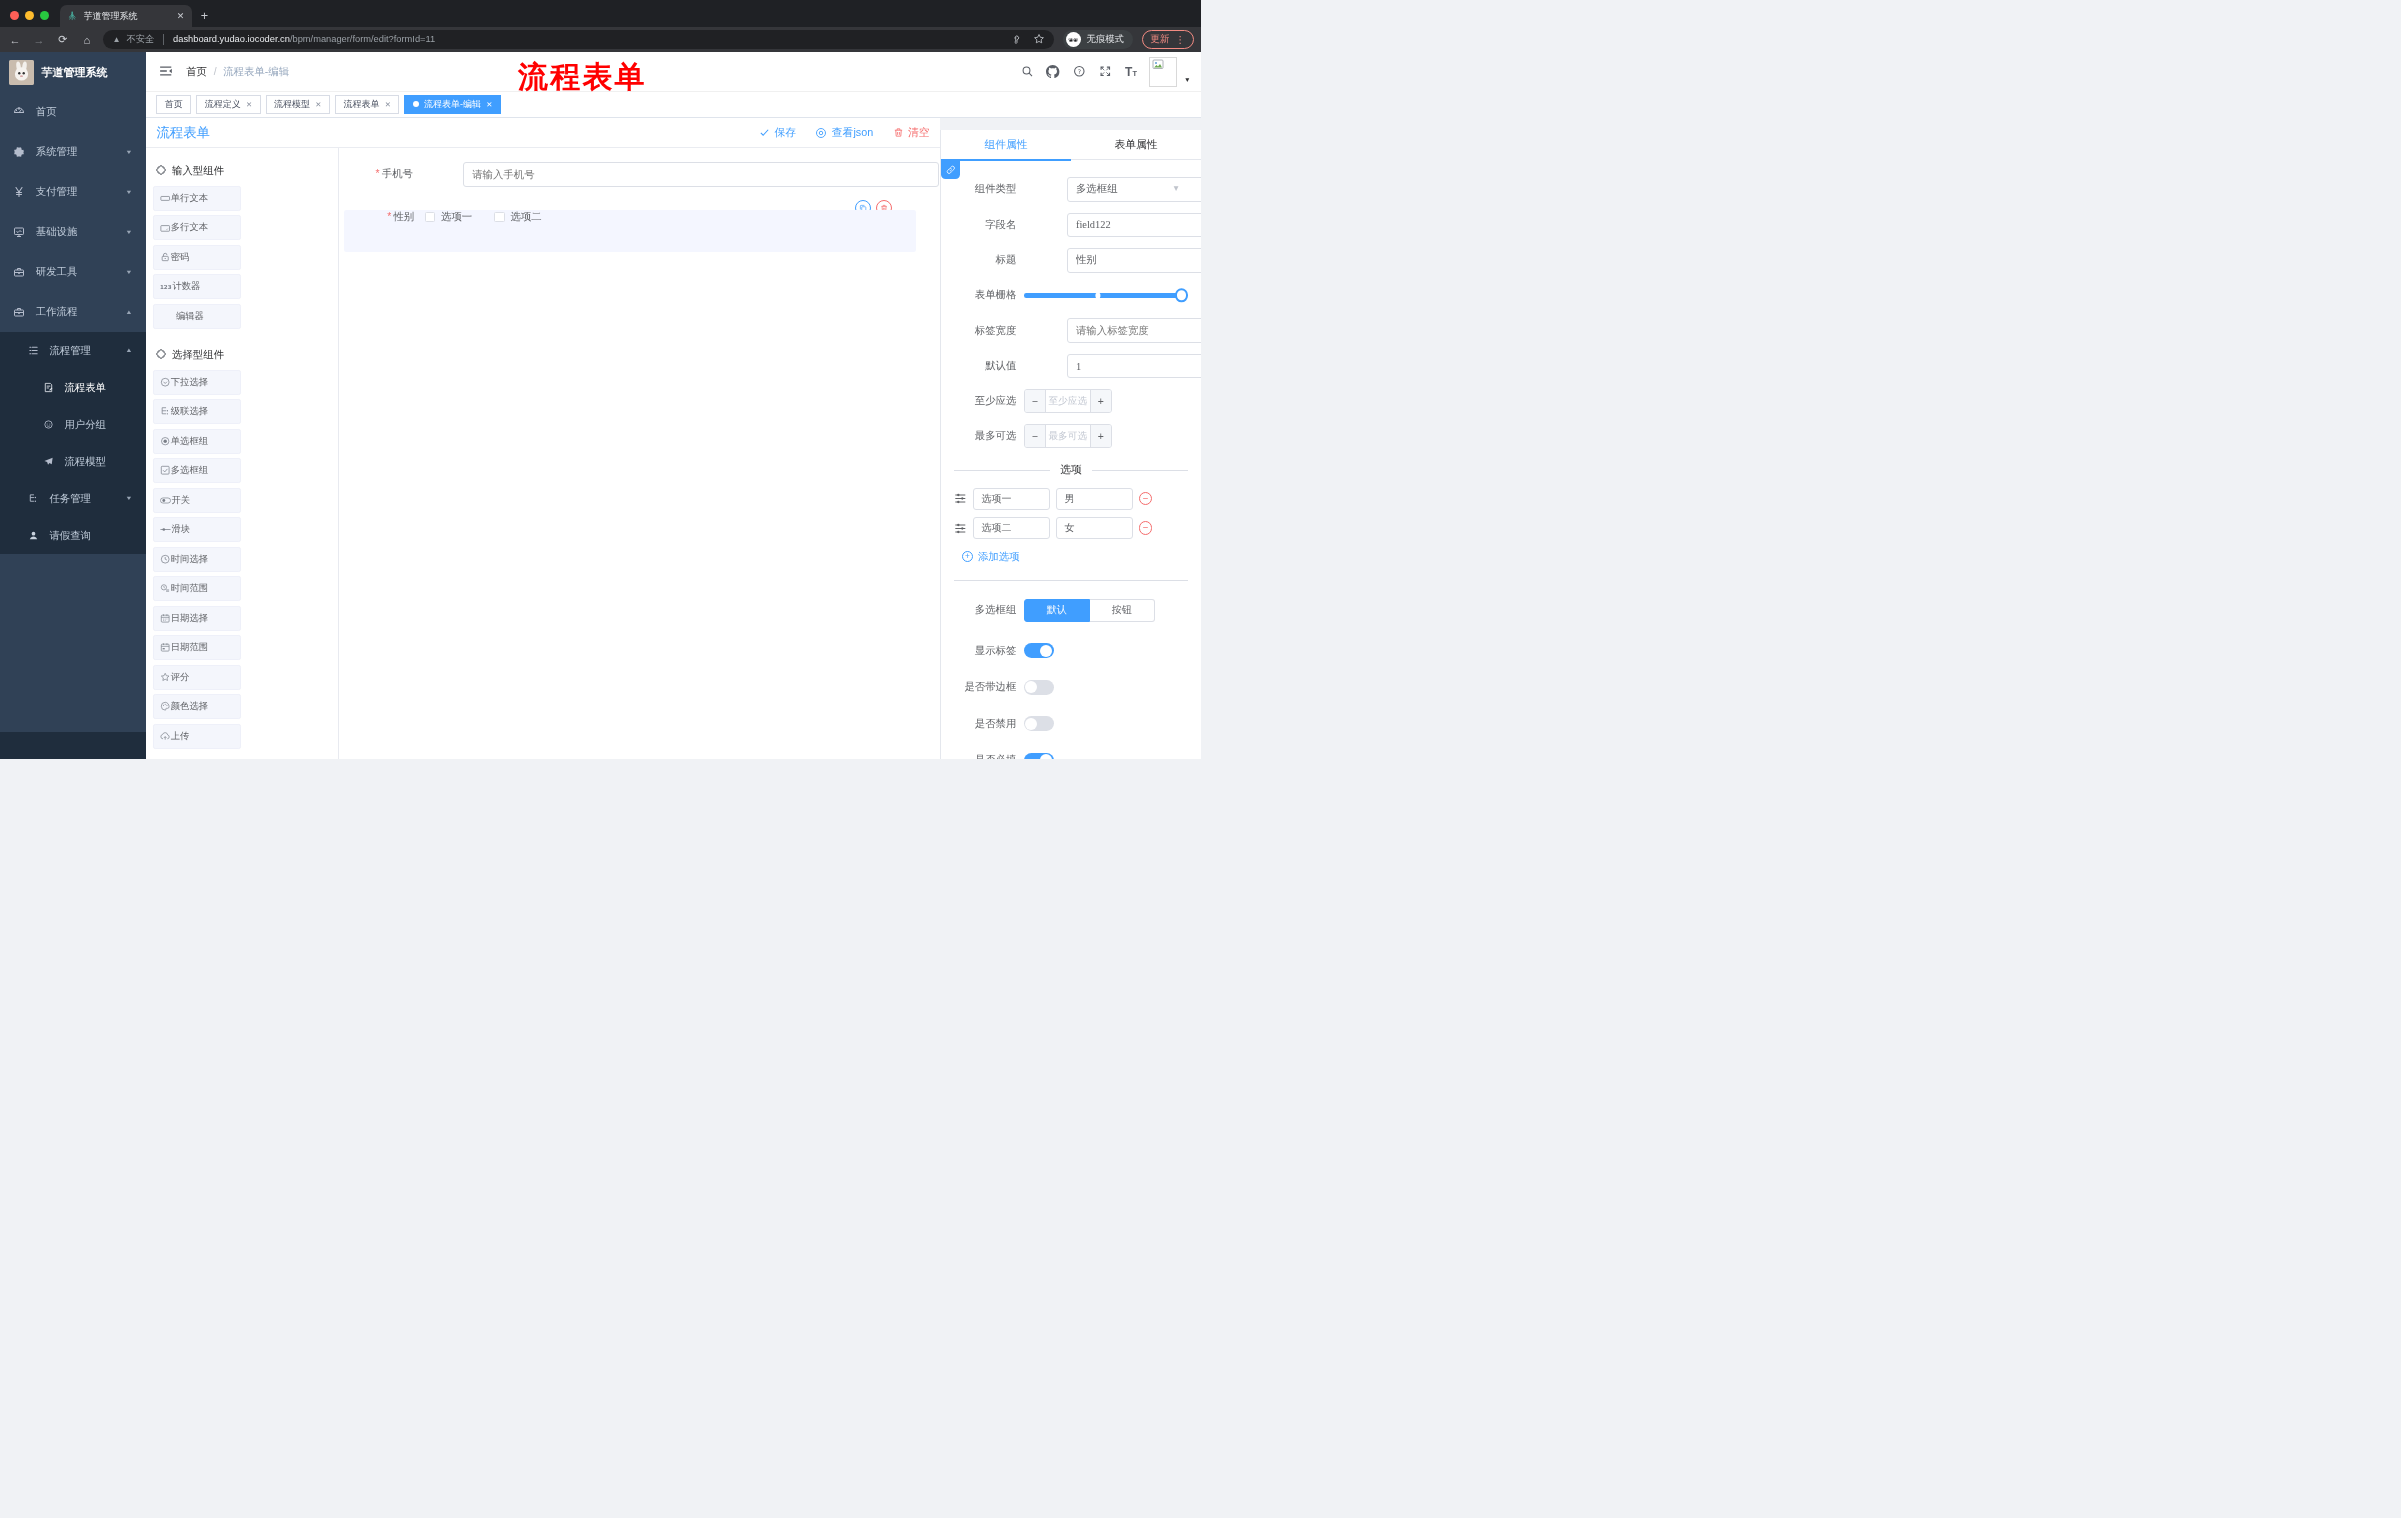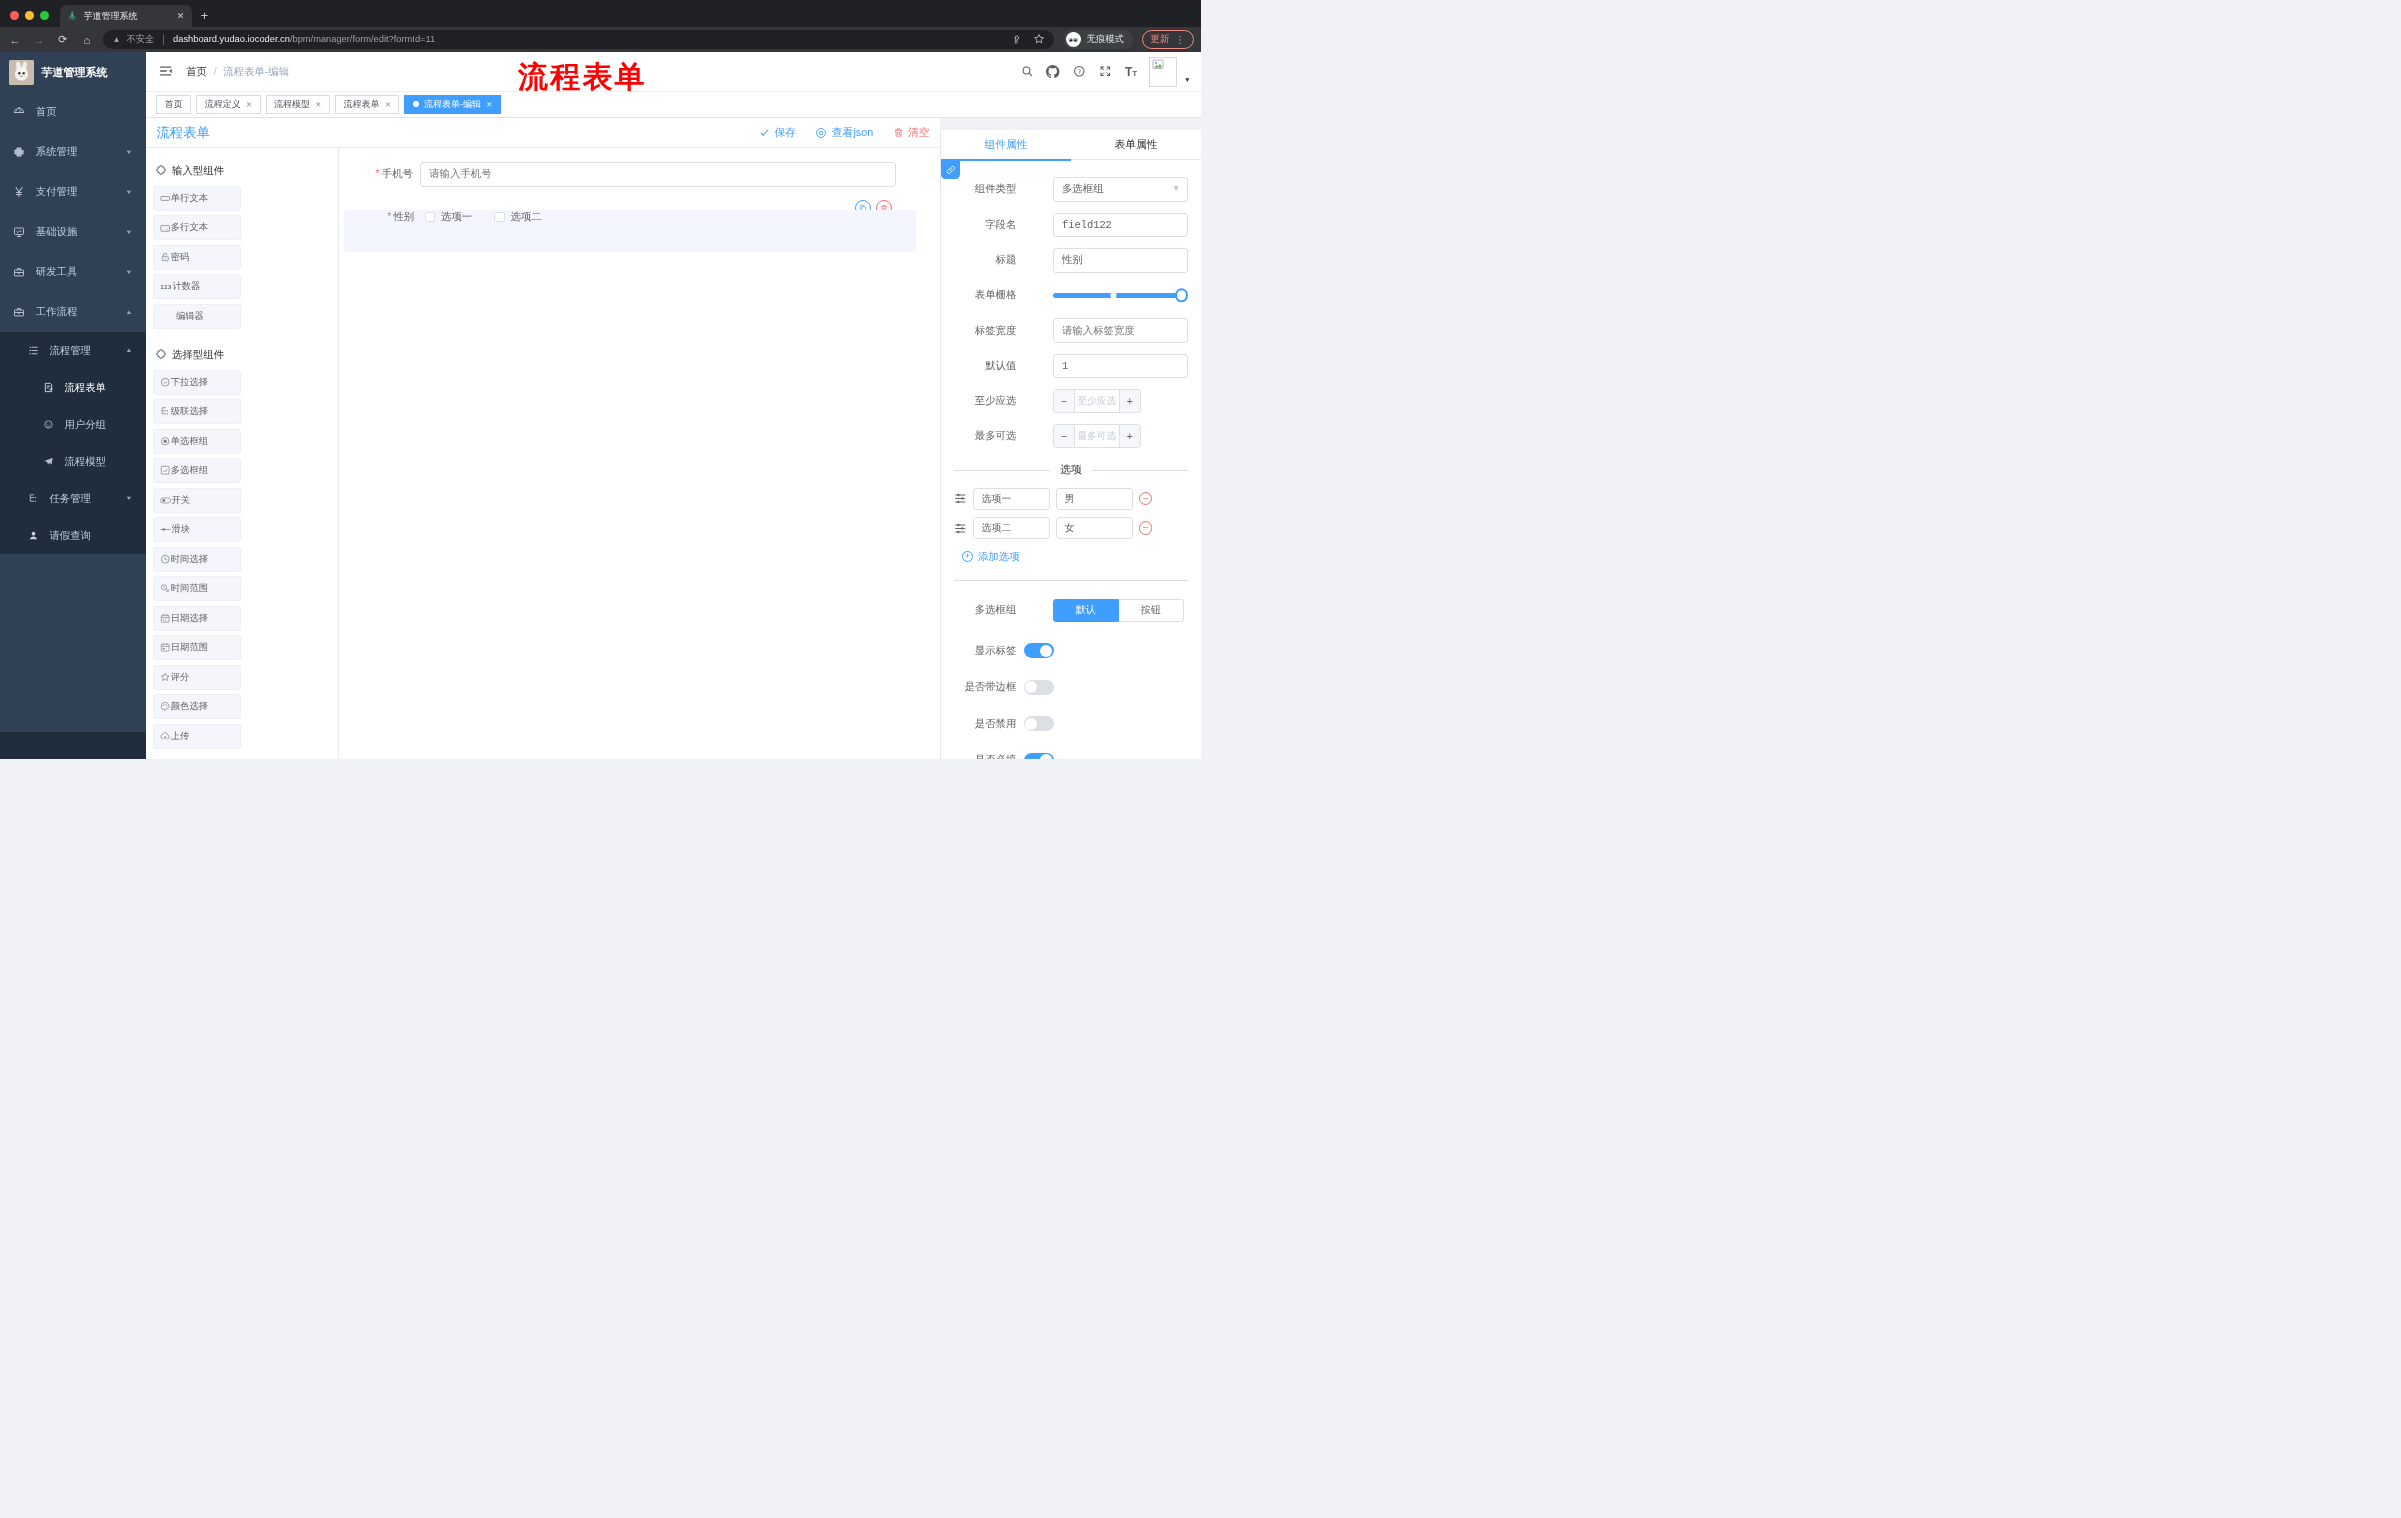--- a/index.html
+++ b/index.html
@@ -78,21 +78,21 @@
 
   
   .cpanel { position:absolute; left:146px; top:96px; width:193px; height:612px; background:#fff; border-right:0.7px solid #e8eaf0; padding:9px 7.4px 0 7.4px; overflow:hidden; }
   .sec-h { display:flex; align-items:center; gap:5.2px; color:#303133; font-size:10.4px; margin:7.4px 0 7.4px 1.5px; }
   .cgrid { display:flex; flex-wrap:wrap; gap:4.5px 5.2px; }
   .card { width:88px; height:25px; background:#f4f6fc; border:0.7px solid #eef0f9; border-radius:2.2px; display:flex; align-items:center; gap:0; padding:0 6px; color:#606266; font-size:9.3px; cursor:grab; }
   .card svg { flex:none; color:#7a7f88; }
   .card.noicon { padding-left:21.5px; }
   .gap { height:12px; }
   .req { color:#f56c6c; margin-right:2.2px; }
-  input.ein, .ein { width:100%; height:24.5px; border:0.7px solid #dcdfe6; border-radius:3px; padding:0 8.2px; font-size:10.4px; color:#606266; background:#fff; outline:none; font-family:Liberation Mono, monospace; }
+  input.ein, .ein { width:100%; height:24.5px; border:0.7px solid #dcdfe6; border-radius:3px; padding:0 8.2px; font-size:10.4px; color:#606266; background:#fff; outline:none; font-family:Liberation Serif, serif;margin-left:43px; }
 
   
   .canvas { position:absolute; left:339px; top:96px; width:601px; height:612px; background:#fff; }
   .frow { position:absolute; display:flex; align-items:center; }
   .flabel { width:74px; text-align:right; color:#606266; font-size:10.4px; flex:none; }
   .phone-input { position:absolute; left:81px; top:0; width:476px; }
   .sel-block { position:absolute; left:5.2px; top:62px; width:572px; height:42px; background:#f4f6ff; border-radius:2.2px; display:flex; align-items:flex-start; padding-left:43px; }
   .actbtn { position:absolute; width:16.3px; height:16.3px; border-radius:50%; background:#fff; display:flex; align-items:center; justify-content:center; cursor:pointer; }
   .actbtn.copy { border:0.7px solid #409eff; color:#409eff; }
   .actbtn.del { border:0.7px solid #f56c6c; color:#f56c6c; }
@@ -101,21 +101,21 @@
   .cbx-item { display:flex; align-items:center; margin-right:22px; }
 
   
   .inspector { position:absolute; left:940px; top:78px; width:261px; height:641px; background:#fff; border-left:0.7px solid #e4e7ed; }
   .itabs { display:flex; height:30px; border-bottom:1.5px solid #e4e7ed; }
   .itab { flex:1; display:flex; align-items:center; justify-content:center; font-size:10.8px; color:#303133; cursor:pointer; position:relative; }
   .itab.active { color:#409eff; }
   .itab.active::after { content:""; position:absolute; left:0; right:0; bottom:-1.5px; height:1.5px; background:#409eff; }
   .link-tab { position:absolute; left:0; top:30px; width:19.3px; height:19.3px; background:#409eff; border-radius:0 0 4.5px 4.5px; display:flex; align-items:center; justify-content:center; color:#fff; cursor:pointer; }
   .ibody { padding:6px 13.4px 0 13.4px; height:610px; overflow:hidden; }
-  .prow { display:flex; align-items:center; margin:11px 0;gap:29px; }
+  .prow { display:flex; align-items:center; margin:11px 0; }
   .plabel { width:62px; text-align:right; color:#606266; font-size:10.4px; flex:none; margin-right:7.4px; }
   .pctl { flex:1; position:relative; }
   .sel-chev { position:absolute; right:7.4px; top:7.4px; color:#c0c4cc; font-size:8.2px; }
   
   .slider { position:relative; height:4.5px; background:#409eff; border-radius:2.2px; margin:9.7px 6px 9.7px 0; }
   .sl-dot { position:absolute; left:47%; top:50%; width:5.2px; height:5.2px; background:#fff; border-radius:50%; transform:translate(-50%,-50%); }
   .sl-handle { position:absolute; right:-6.7px; top:50%; width:13.4px; height:13.4px; background:#fff; border:2.2px solid #409eff; border-radius:50%; transform:translateY(-50%); cursor:grab; }
   
   .stepper { display:flex; width:88px; height:24px; border:0.7px solid #dcdfe6; border-radius:3px; overflow:hidden; }
   .st-btn { width:21px; background:#f5f7fa; color:#606266; display:flex; align-items:center; justify-content:center; font-size:10.4px; flex:none; cursor:pointer; }

